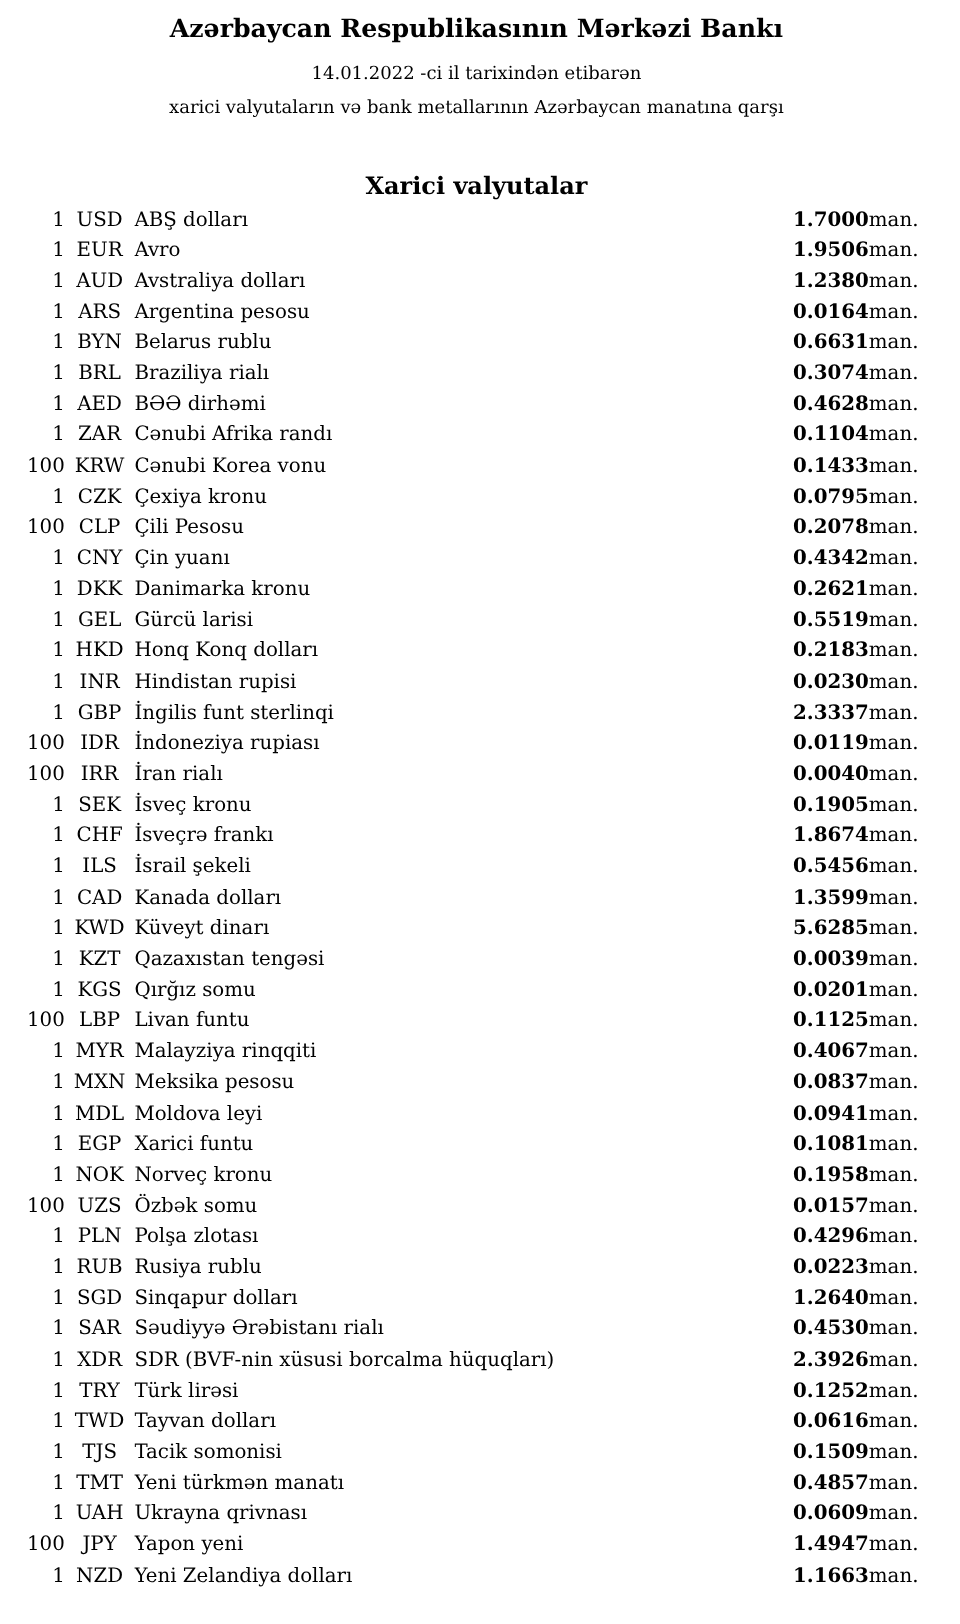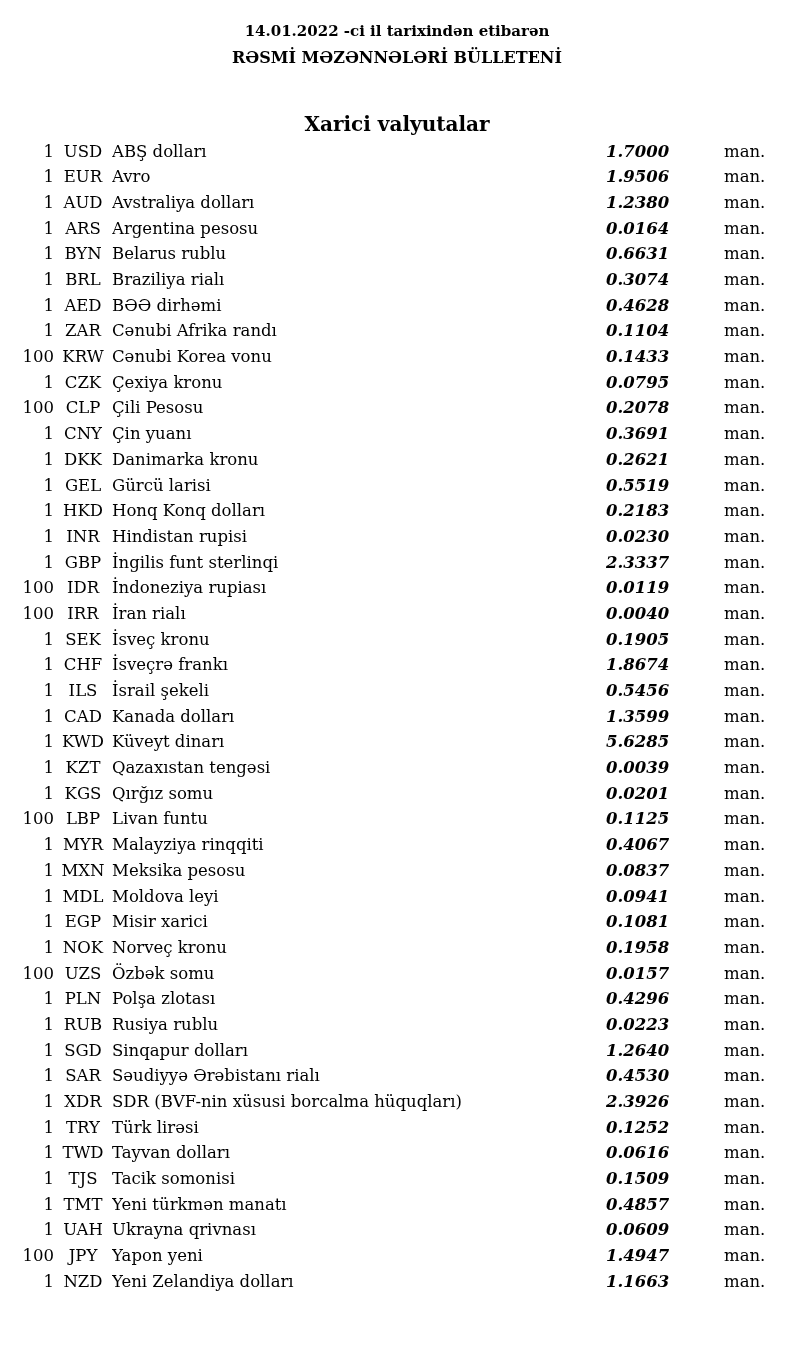--- a/index.html
+++ b/index.html
@@ -15,21 +15,21 @@
 
   .doc-title {
     text-align: center;
     font-weight: bold;
     font-size: 21px;
     line-height: 28px;
     margin-top: 2px;
   }
   .sub {
     text-align: center;
-    font-weight: bold;
+    font-weight: normal;
     font-size: 15px;
     line-height: 20px;
   }
   .sub1 { margin-top: 13px; }
   .sub2 { margin-top: 8px; }
   .sub3 { margin-top: 7px; font-size: 16px; }
 
   .section-title {
     text-align: center;
     font-weight: bold;
@@ -48,31 +48,32 @@
     font-size: 16.5px;
     line-height: 1;
     vertical-align: middle;
     padding: 0;
     white-space: nowrap;
     overflow: hidden;
   }
   td.qty  { width: 42px;  text-align: right; padding-right: 11px; }
   td.code { width: 58px;  text-align: center; }
   td.name { padding-left: 9px; margin-left: 16px; }
-  td.rate { width: 118px; text-align: left; font-weight: bold; font-style: italic; }
+  td.rate { width: 118px; text-align: right; font-weight: bold; }
   td.unit { width: 58px;  padding-left: 13px; }
 </style>
 </head>
 <body>
 
 <div class="page">
 
   <header>
+    <div class="doc-title">Azərbaycan Respublikasının Mərkəzi Bankı</div>
     <div class="sub sub1">14.01.2022 -ci il tarixindən etibarən</div>
-    <div class="sub sub3">RƏSMİ MƏZƏNNƏLƏRİ BÜLLETENİ</div>
+    <div class="sub sub2">xarici valyutaların və bank metallarının Azərbaycan manatına qarşı</div>
   </header>
 
   <div class="section-title">Xarici valyutalar</div>
 
   <table class="rates">
     <tbody id="rates-body">
   <tr>
     <td class="qty">1</td>
     <td class="code">USD</td>
     <td class="name">ABŞ dolları</td>
@@ -157,21 +158,21 @@
     <td class="code">CLP</td>
     <td class="name">Çili Pesosu</td>
     <td class="rate">0.2078</td>
     <td class="unit">man.</td>
   </tr>
 
   <tr>
     <td class="qty">1</td>
     <td class="code">CNY</td>
     <td class="name">Çin yuanı</td>
-    <td class="rate">0.3691</td>
+    <td class="rate">0.4342</td>
     <td class="unit">man.</td>
   </tr>
 
   <tr>
     <td class="qty">1</td>
     <td class="code">DKK</td>
     <td class="name">Danimarka kronu</td>
     <td class="rate">0.2621</td>
     <td class="unit">man.</td>
   </tr>
@@ -308,21 +309,21 @@
     <td class="qty">1</td>
     <td class="code">MDL</td>
     <td class="name">Moldova leyi</td>
     <td class="rate">0.0941</td>
     <td class="unit">man.</td>
   </tr>
 
   <tr>
     <td class="qty">1</td>
     <td class="code">EGP</td>
-    <td class="name">Misir xarici</td>
+    <td class="name">Xarici funtu</td>
     <td class="rate">0.1081</td>
     <td class="unit">man.</td>
   </tr>
 
   <tr>
     <td class="qty">1</td>
     <td class="code">NOK</td>
     <td class="name">Norveç kronu</td>
     <td class="rate">0.1958</td>
     <td class="unit">man.</td>

